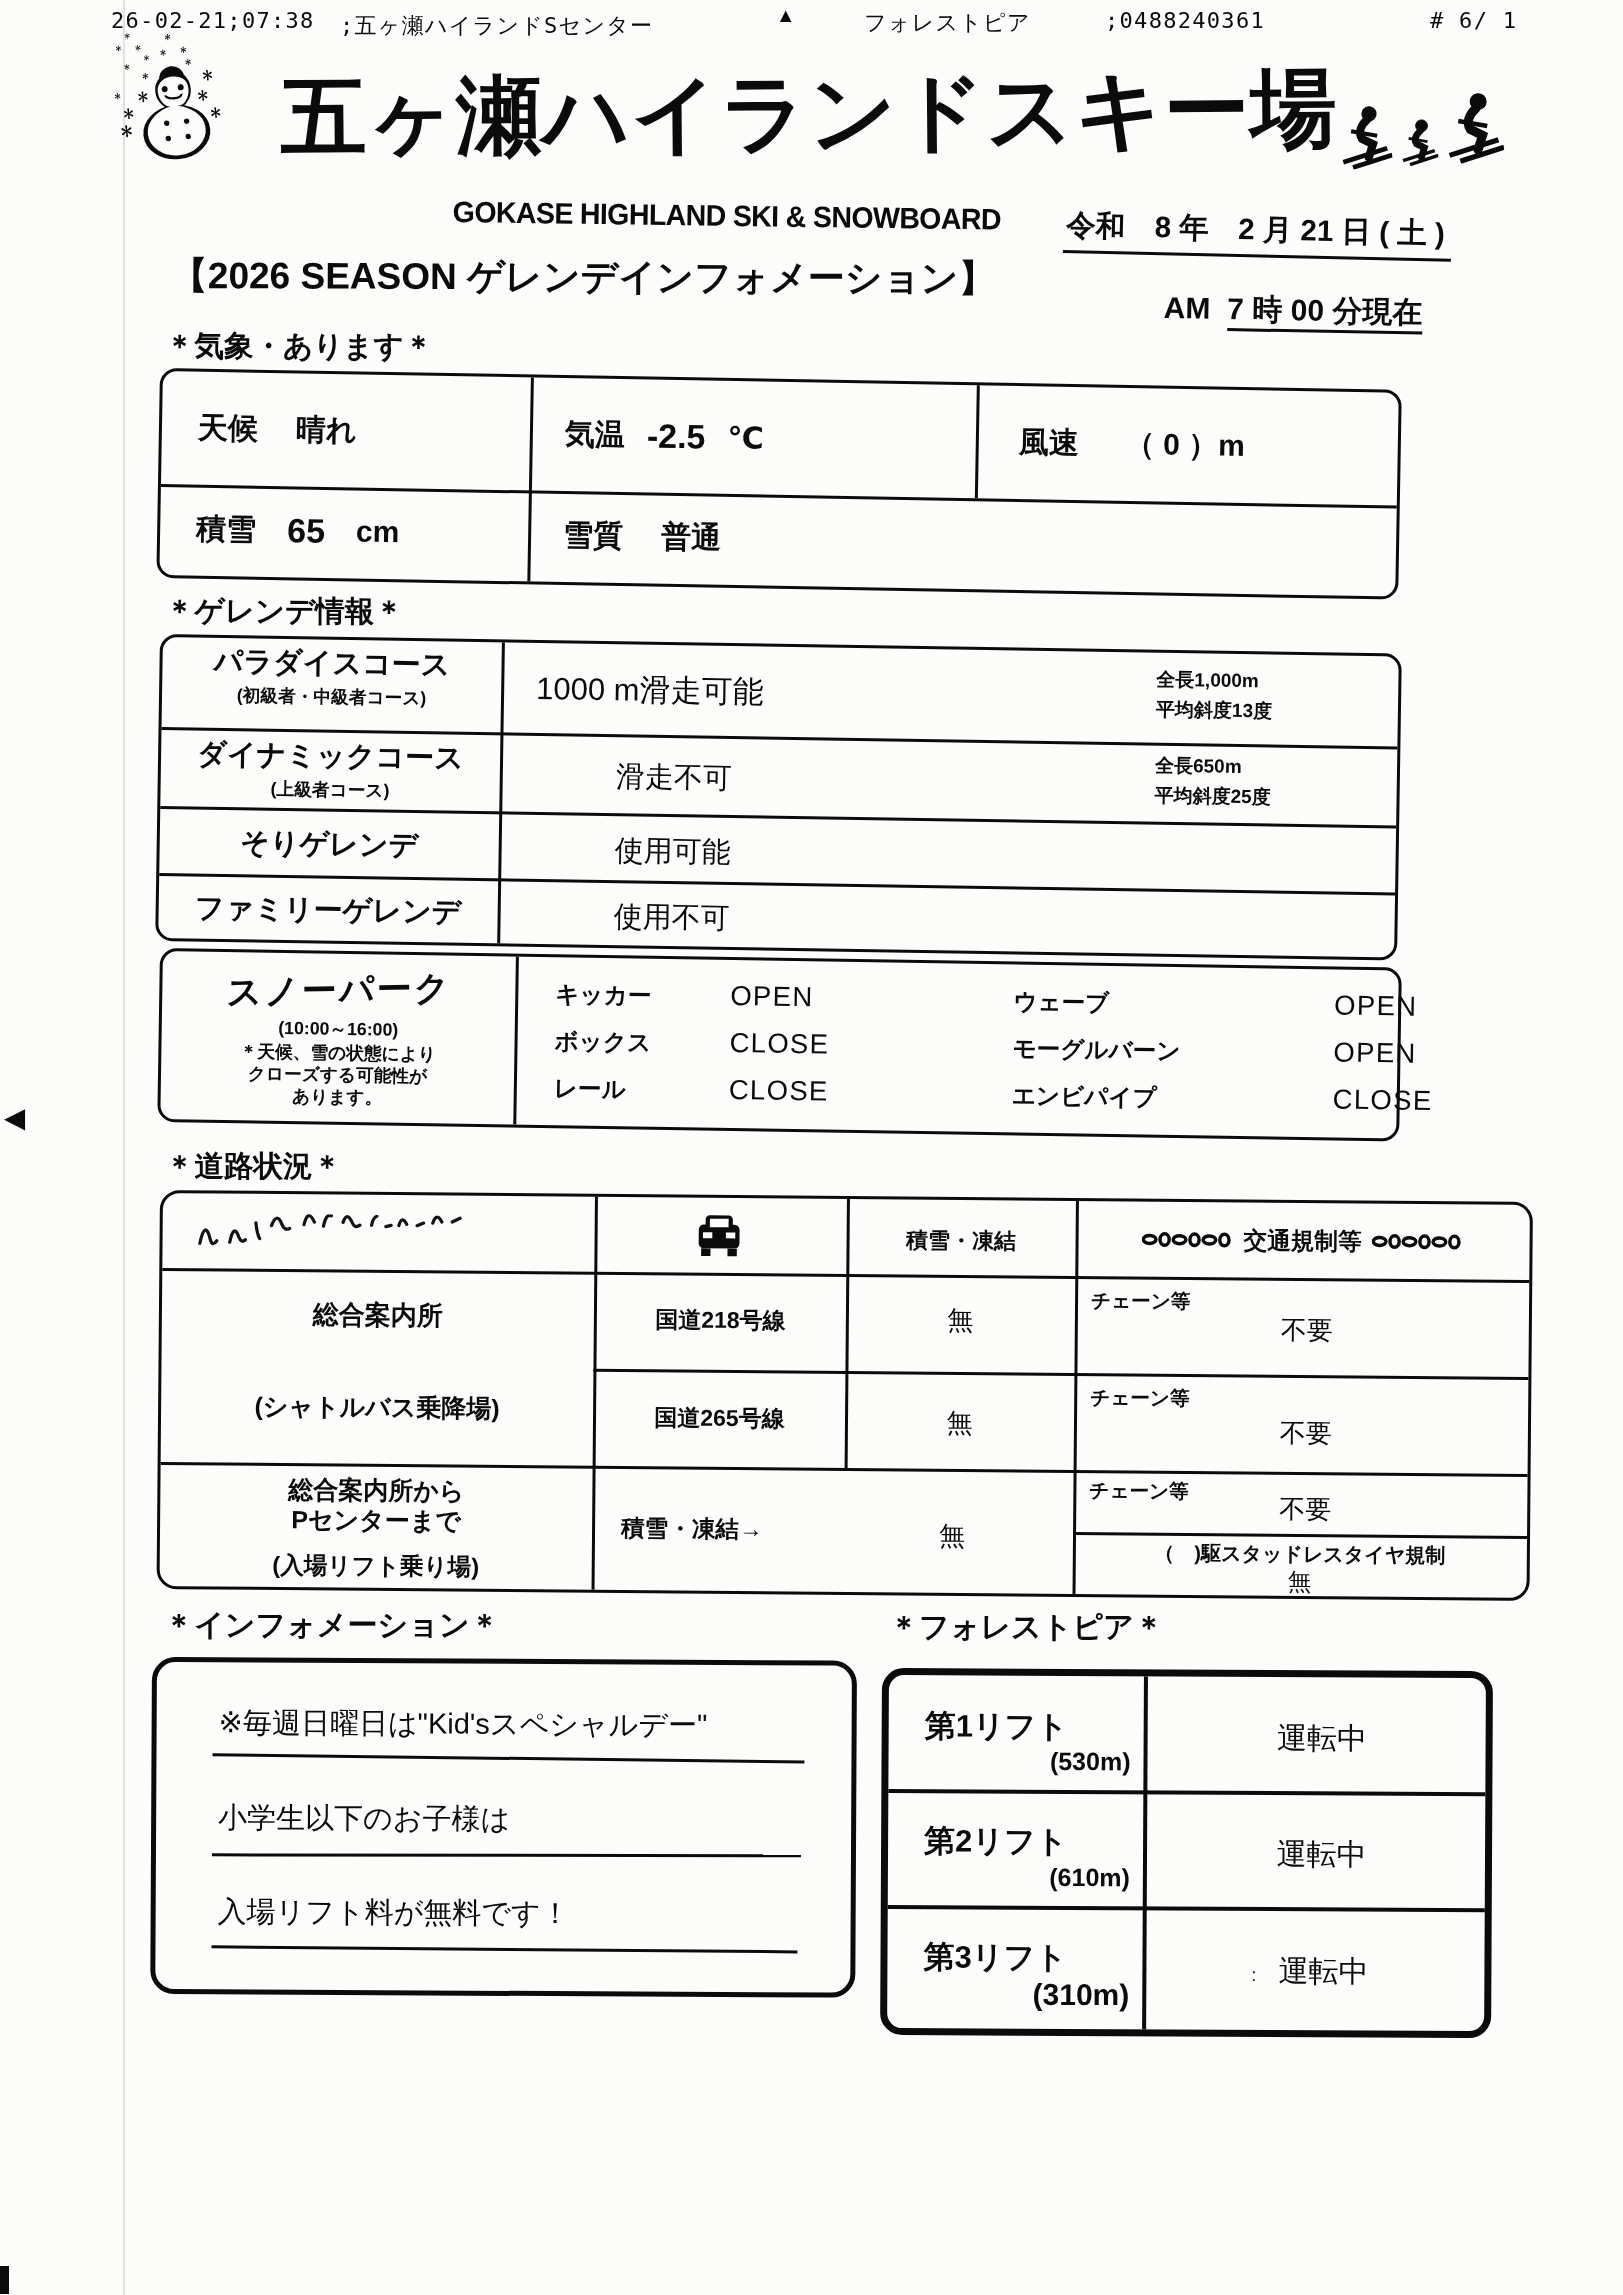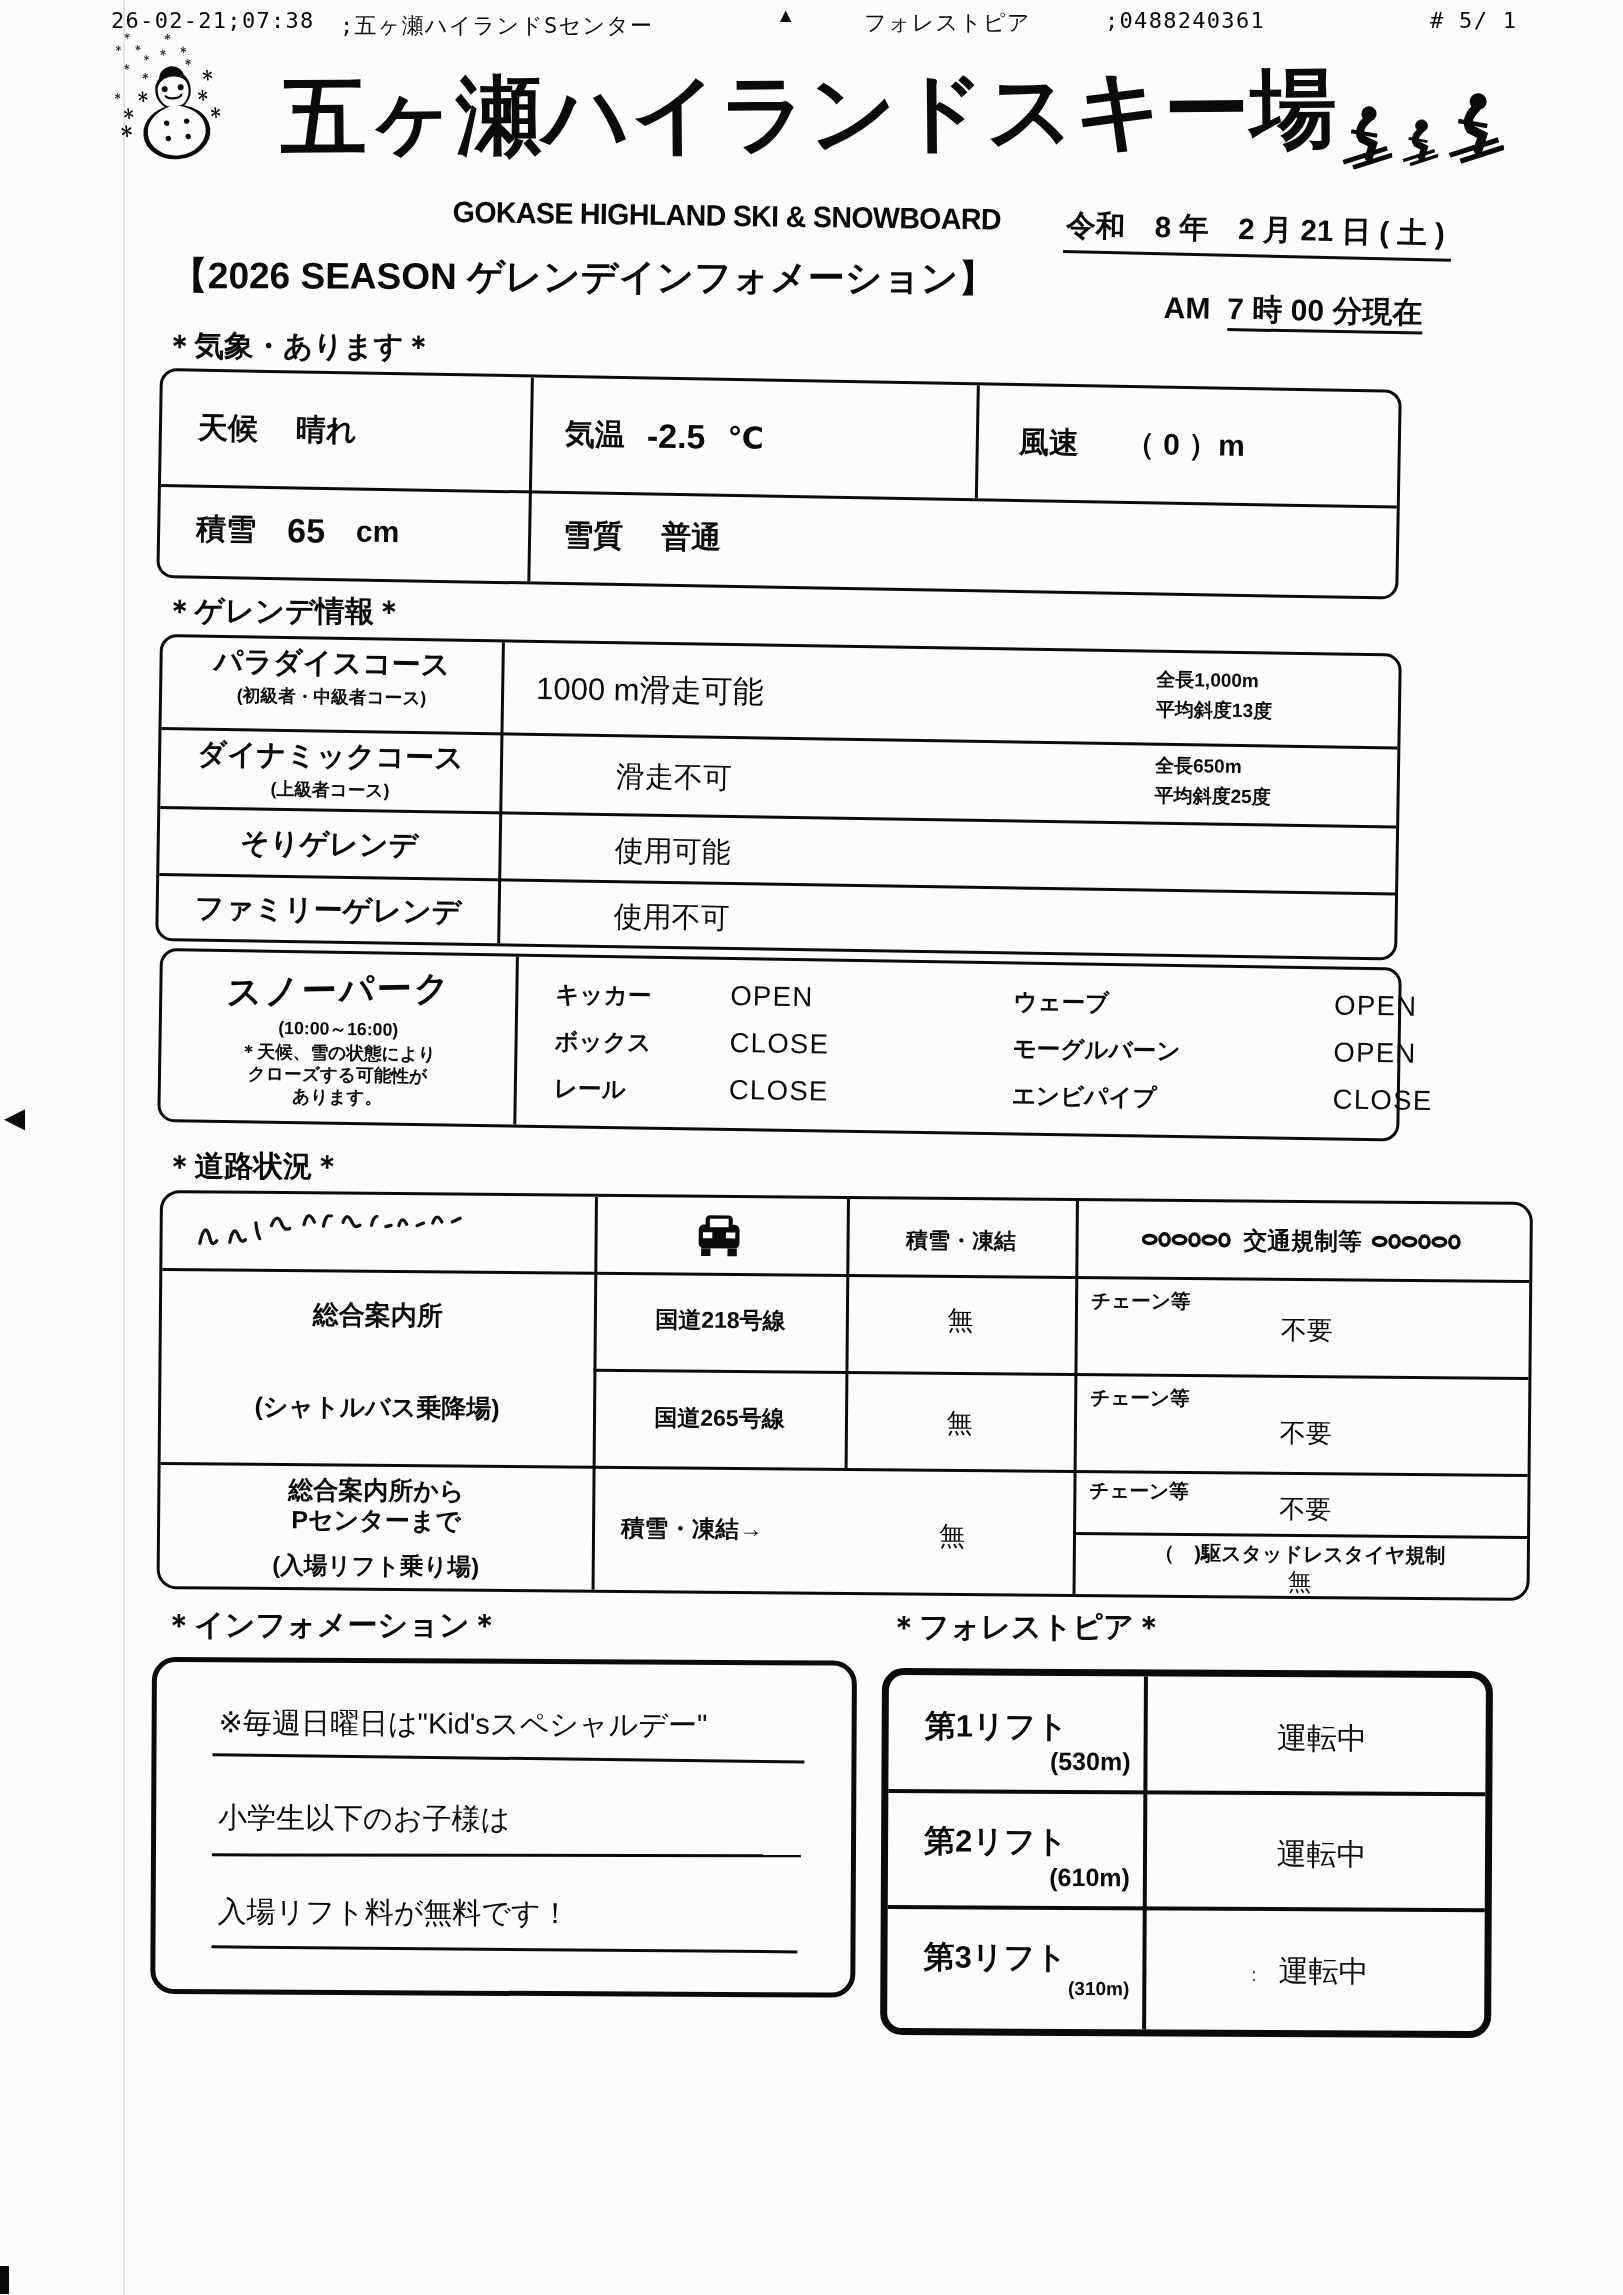--- a/index.html
+++ b/index.html
@@ -23,21 +23,21 @@
   <div class="scanline"></div>
   <div class="mark" style="left:0;top:2266px;width:9.2px;height:27.5px;"></div>
   <div class="t" style="left:3.9px;top:1101px;font-size:27.5px;">◀</div>
 
   <div>
     <span class="t fax" style="left:111px;top:7.9px;">26-02-21;07:38</span>
     <span class="t fax" style="left:340px;top:11px;">;五ヶ瀬ハイランドSセンター</span>
     <span class="t" style="left:776px;top:3.9px;font-size:19.6px;">▲</span>
     <span class="t fax" style="left:864px;top:7.9px;">フォレストピア</span>
     <span class="t fax" style="left:1105px;top:7.9px;">;0488240361</span>
-    <span class="t fax" style="left:1430px;top:7.9px;">#  5/  1</span>
+    <span class="t fax" style="left:1430px;top:7.9px;">#  6/  1</span>
   </div>
 
   <div>
     <span class="t" style="left:105px;top:41px;font-size:141px;line-height:1;transform:rotate(-6deg);">☃</span>
     <span class="t b" style="left:280px;top:60px;font-size:86px;letter-spacing:0.7px;transform:scaleX(1.0) rotate(-0.5deg);transform-origin:left top;">五ヶ瀬ハイランドスキー場</span>
     <div class="t" style="left:1337px;top:93px;display:flex;align-items:flex-end;gap:6.5px;transform:rotate(-3deg);">
       <svg width="54" height="65" viewBox="0 0 46 54">
           <g stroke="#0b0b0b" fill="#0b0b0b">
             <circle cx="28" cy="8" r="6"></circle>
             <path d="M26 13 C20 18 18 24 21 29 L30 34 L26 45" stroke-width="7" fill="none" stroke-linecap="round"></path>
@@ -249,18 +249,18 @@
     <div class="vline" style="left:255px;width:3.9px;height:100%;"></div>
     <div class="hline" style="left:0;right:0;top:114px;height:3.9px;"></div>
     <div class="hline" style="left:0;right:0;top:230px;height:3.9px;"></div>
     <span class="t b" style="left:36px;top:29.5px;font-size:31px;">第1リフト</span>
     <div style="position:absolute;left:85px;top:71px;width:157px;text-align:right;font-size:25px;font-weight:bold;">(530m)</div>
     <div style="position:absolute;left:259px;top:41px;width:327px;text-align:center;font-size:30px;"><span style="font-size:18.3px;margin-right:22px;"></span><span>運転中</span></div>
     <span class="t b" style="left:36px;top:145px;font-size:31px;">第2リフト</span>
     <div style="position:absolute;left:85px;top:187px;width:157px;text-align:right;font-size:25px;font-weight:bold;">(610m)</div>
     <div style="position:absolute;left:259px;top:157px;width:327px;text-align:center;font-size:30px;"><span style="font-size:18.3px;margin-right:22px;"></span><span>運転中</span></div>
     <span class="t b" style="left:36px;top:261px;font-size:31px;">第3リフト</span>
-    <div style="position:absolute;left:85px;top:302px;width:157px;text-align:right;font-size:19px;font-weight:bold;">(310m)</div>
+    <div style="position:absolute;left:85px;top:302px;width:157px;text-align:right;font-size:30px;font-weight:bold;">(310m)</div>
     <div style="position:absolute;left:259px;top:274px;width:327px;text-align:center;font-size:30px;"><span style="font-size:18.3px;margin-right:22px;">:</span><span>運転中</span></div>
   </div>
 
 </div>
 
 
 </body></html>

